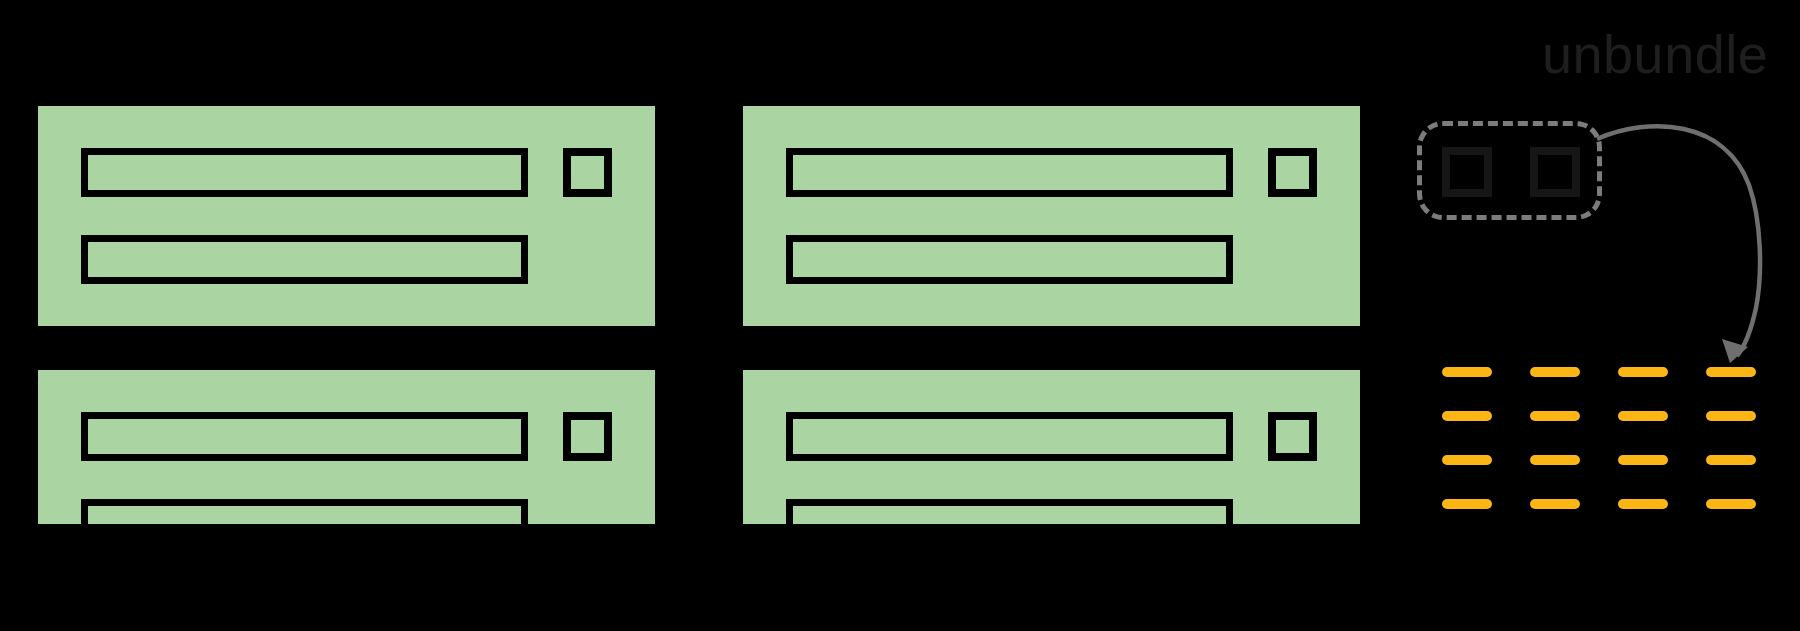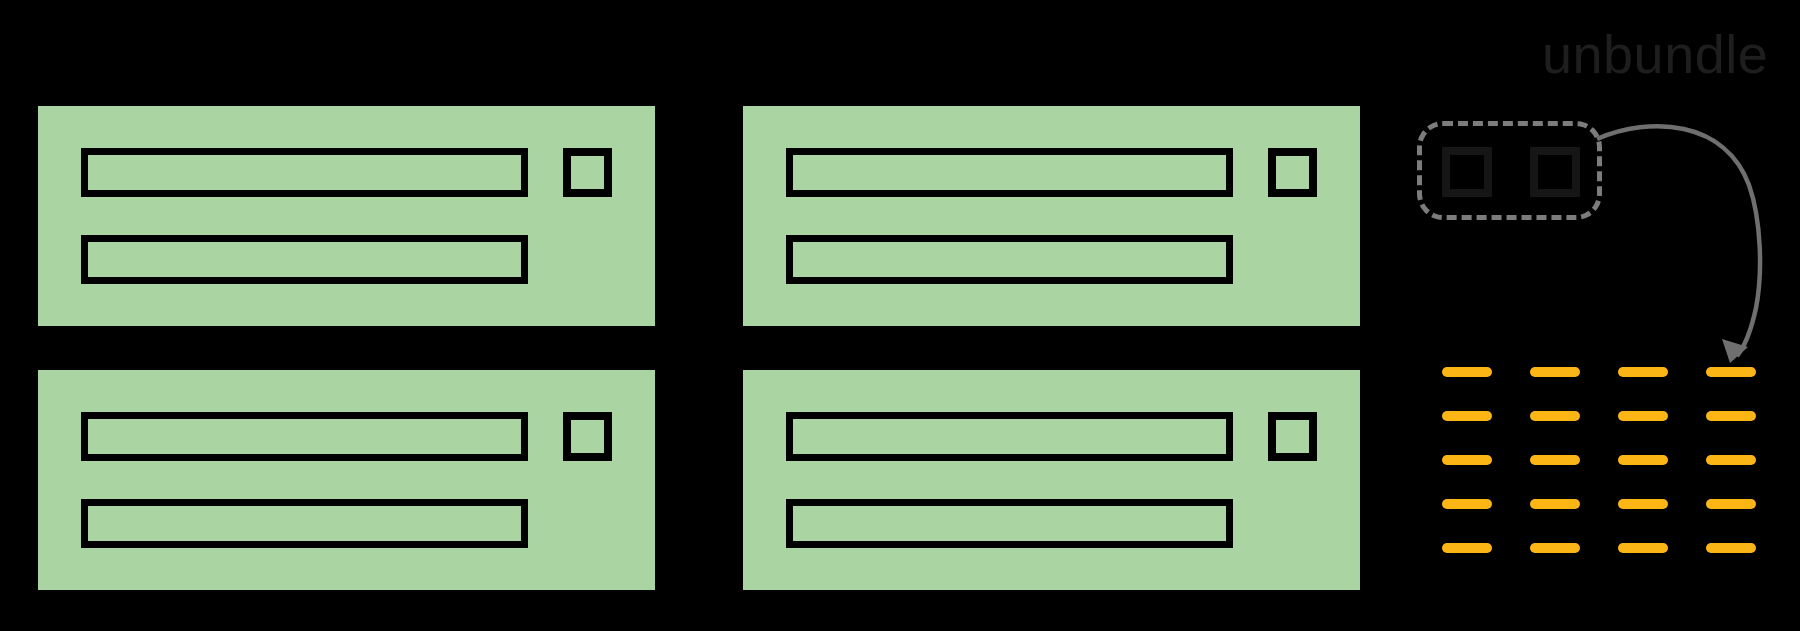--- a/index.html
+++ b/index.html
@@ -4,21 +4,21 @@
 <style>
   html, body {
     margin: 0;
     padding: 0;
     background: var(--background, #000);
     font-family: "Liberation Sans", sans-serif;
   }
   .canvas {
     position: relative;
     width: 1800px;
-    height: 631px;
+    height: 524px;
     background: var(--background, #000);
     overflow: hidden;
   }
   
   .card {
     position: absolute;
     width: 617px;
     height: 220px;
     background: var(--card_green, #AAD5A3);
   }

